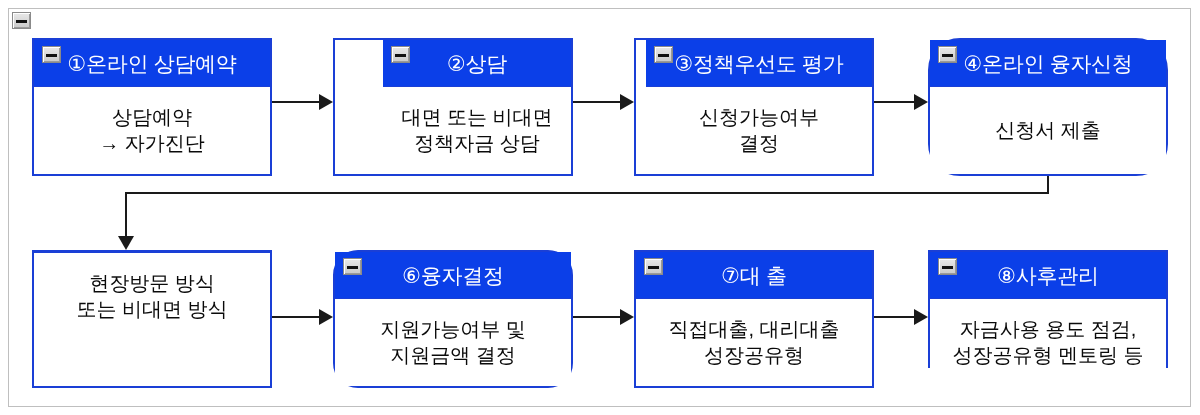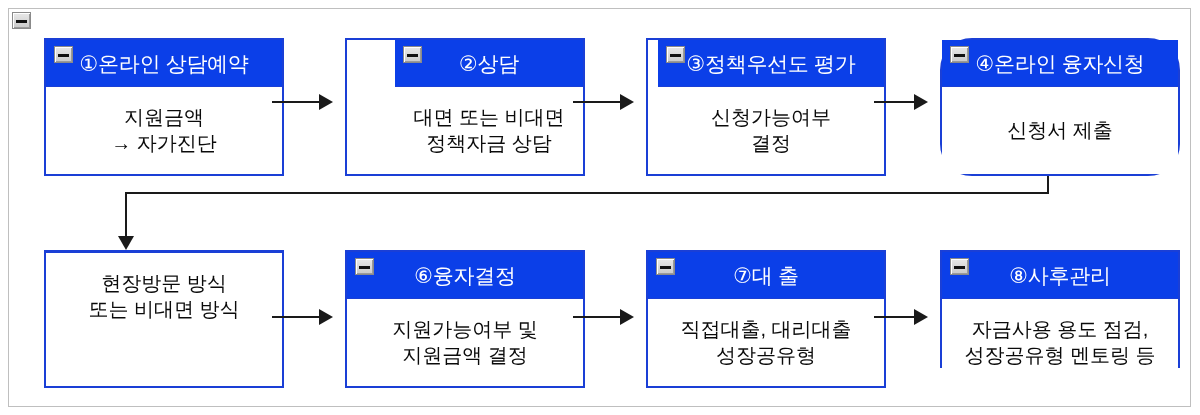--- a/index.html
+++ b/index.html
@@ -51,21 +51,20 @@
     left: 12px;
     top: 12px;
   }
 
   
   .node {
     position: absolute;
     box-sizing: border-box;
     border: 2px solid #1a3fd6;
     background: #ffffff;
-    margin-left: 12px;
   }
   .node-header {
     position: relative;
     height: 46px;
     background: #0b3fe8;
     display: flex;
     align-items: center;
     justify-content: center;
     overflow: hidden;
   }
@@ -128,21 +127,21 @@
 
   <div class="outer-frame"></div>
   <div class="minus-icon outer-minus"></div>
 
   <div class="node" style="left:32px; top:38px; width:240px; height:138px;">
     <div class="node-header">
       <span class="minus-icon"></span>
       <span class="node-title">①온라인 상담예약</span>
     </div>
     <div class="node-body">
-      <div class="node-line">지원금액</div>
+      <div class="node-line">상담예약</div>
       <div class="node-line">→ 자가진단</div>
     </div>
   </div>
 
   <div class="node" style="left:333px; top:38px; width:240px; height:138px;padding-left:48px;">
     <div class="node-header">
       <span class="minus-icon"></span>
       <span class="node-title">②상담</span>
     </div>
     <div class="node-body">
@@ -172,21 +171,21 @@
     </div>
   </div>
 
   <div class="node" style="left:32px; top:250px; width:240px; height:138px;">
     <div class="node-body">
       <div class="node-line">현장방문 방식</div>
       <div class="node-line">또는 비대면 방식</div>
     </div>
   </div>
 
-  <div class="node" style="left:333px; top:250px; width:240px; height:138px;">
+  <div class="node" style="left:333px; top:250px; width:240px; height:138px;border-radius:25px;">
     <div class="node-header">
       <span class="minus-icon"></span>
       <span class="node-title">⑥융자결정</span>
     </div>
     <div class="node-body">
       <div class="node-line">지원가능여부 및</div>
       <div class="node-line">지원금액 결정</div>
     </div>
   </div>
 

